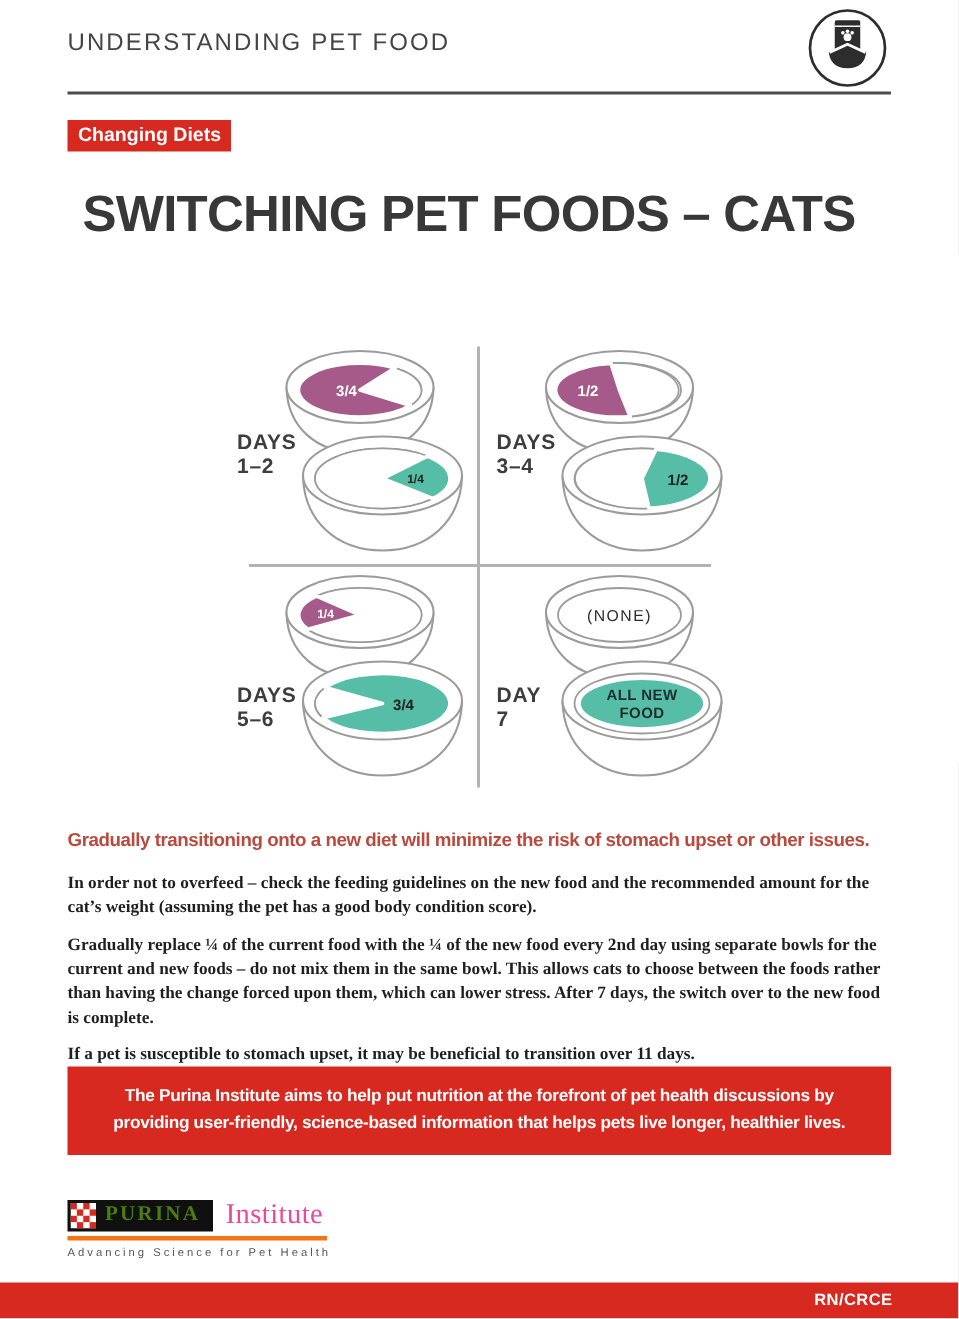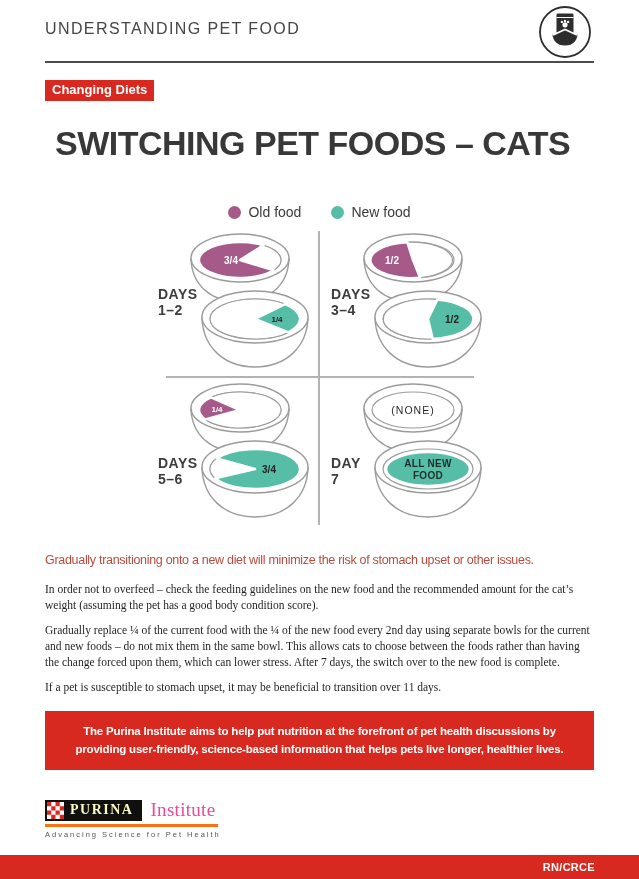--- a/index.html
+++ b/index.html
@@ -40,32 +40,32 @@
   .piece-empty{fill:#fff;stroke:var(--bowl-stroke);stroke-width:1.1;stroke-linejoin:round;}
   .fill-old{fill:var(--old-food);stroke:#fff;stroke-width:2.5;stroke-linejoin:round;}
   .fill-new{fill:var(--new-food);stroke:#fff;stroke-width:2.5;stroke-linejoin:round;}
   .q-label{font-family:"Liberation Sans",sans-serif;font-weight:bold;font-size:14px;fill:#3d3d3d;letter-spacing:.5px;}
   .frac{font-family:"Liberation Sans",sans-serif;font-weight:bold;font-size:10px;text-anchor:middle;}
   .frac.light{fill:#fff;} .frac.dark{fill:#222;} .frac.sm{font-size:8px;}
   .none-label{font-family:"Liberation Sans",sans-serif;font-size:10.5px;fill:#2a2a2a;text-anchor:middle;letter-spacing:1px;}
   .allnew{font-family:"Liberation Sans",sans-serif;font-weight:bold;font-size:10px;fill:#1f2d2a;text-anchor:middle;letter-spacing:.3px;}
 
   
-  .copy{position:absolute;left:45px;top:553px;width:551px;}
+  .copy{position:absolute;left:45px;top:553px;width:551px;font-weight:bold;}
   .lead{font-size:12.5px;letter-spacing:-0.3px;color:var(--lead-red);white-space:nowrap;margin-bottom:14px;}
   .copy p.body{font-family:"Liberation Serif",serif;font-size:11.5px;line-height:1.42;color:var(--body-ink);margin-bottom:8px;}
 
   
   .callout{position:absolute;left:45px;top:711px;width:549px;background:var(--accent-red);color:#fff;
            text-align:center;font-size:11.5px;font-weight:bold;letter-spacing:-0.2px;line-height:1.6;padding:11px 12px;}
 
   
   .logo-row{position:absolute;left:45px;top:799px;display:flex;align-items:center;}
   .logo-box{display:inline-flex;align-items:center;gap:6px;background:#101010;padding:2px 9px 2px 2px;height:21px;}
-  .logo-brand{font-family:"Liberation Serif",serif;font-weight:bold;font-size:14px;color:#fef9c3;letter-spacing:1.5px;}
+  .logo-brand{font-family:"Liberation Serif",serif;font-weight:bold;font-size:14px;color:#4d7c0f;letter-spacing:1.5px;}
   .logo-suffix{font-size:19px;color:#ec4899;margin-left:8px;letter-spacing:.3px;font-family:Liberation Serif, serif;}
   .tagline{position:absolute;left:45px;top:824px;width:173px;border-top:3px solid #f97316;padding-top:3px;
            font-size:7.5px;letter-spacing:2px;color:#555;white-space:nowrap;}
 
   
   .footer-bar{position:absolute;left:0;top:855px;width:639px;height:24px;background:var(--accent-red);
               display:flex;align-items:center;justify-content:flex-end;padding-right:44px;}
   .footer-code{color:#fff;font-size:11px;font-weight:bold;letter-spacing:.3px;padding-left:27px;}
 </style>
 </head>
@@ -87,30 +87,20 @@
     </g>
     <path d="M 15.5 30.5 C 20 28.8 36 28.8 40.5 30.5 C 40 36.5 36.5 41.5 28 41.5 C 19.5 41.5 16 36.5 15.5 30.5 Z" fill="#2d2d2d"></path>
     <polyline points="16,31 28,25.5 40,31" fill="none" stroke="#fff" stroke-width="1.8"></polyline>
   </svg>
 
   <div class="masthead-rule"></div>
 
   <span class="badge">Changing Diets</span>
   <h1 class="page-title">SWITCHING PET FOODS – CATS</h1>
 
-  <div class="legend">
-    <span class="legend-item">
-      <span class="dot old"></span>
-      <span>Old food</span>
-    </span>
-    <span class="legend-item">
-      <span class="dot new"></span>
-      <span>New food</span>
-    </span>
-  </div>
 
   <div class="diagram">
     <div class="vdiv"></div>
     <div class="hdiv"></div>
 
     <svg class="quad q1" viewBox="0 0 170 150">
       <g>
         <path class="b-body" d="M 43 31 C 44 57 63 74 92 74 C 121 74 140 57 141 31 Z"></path>
         <ellipse class="b-rim" cx="92" cy="30" rx="49" ry="24"></ellipse>
         <ellipse class="b-inner" cx="92" cy="32" rx="41" ry="18"></ellipse>

